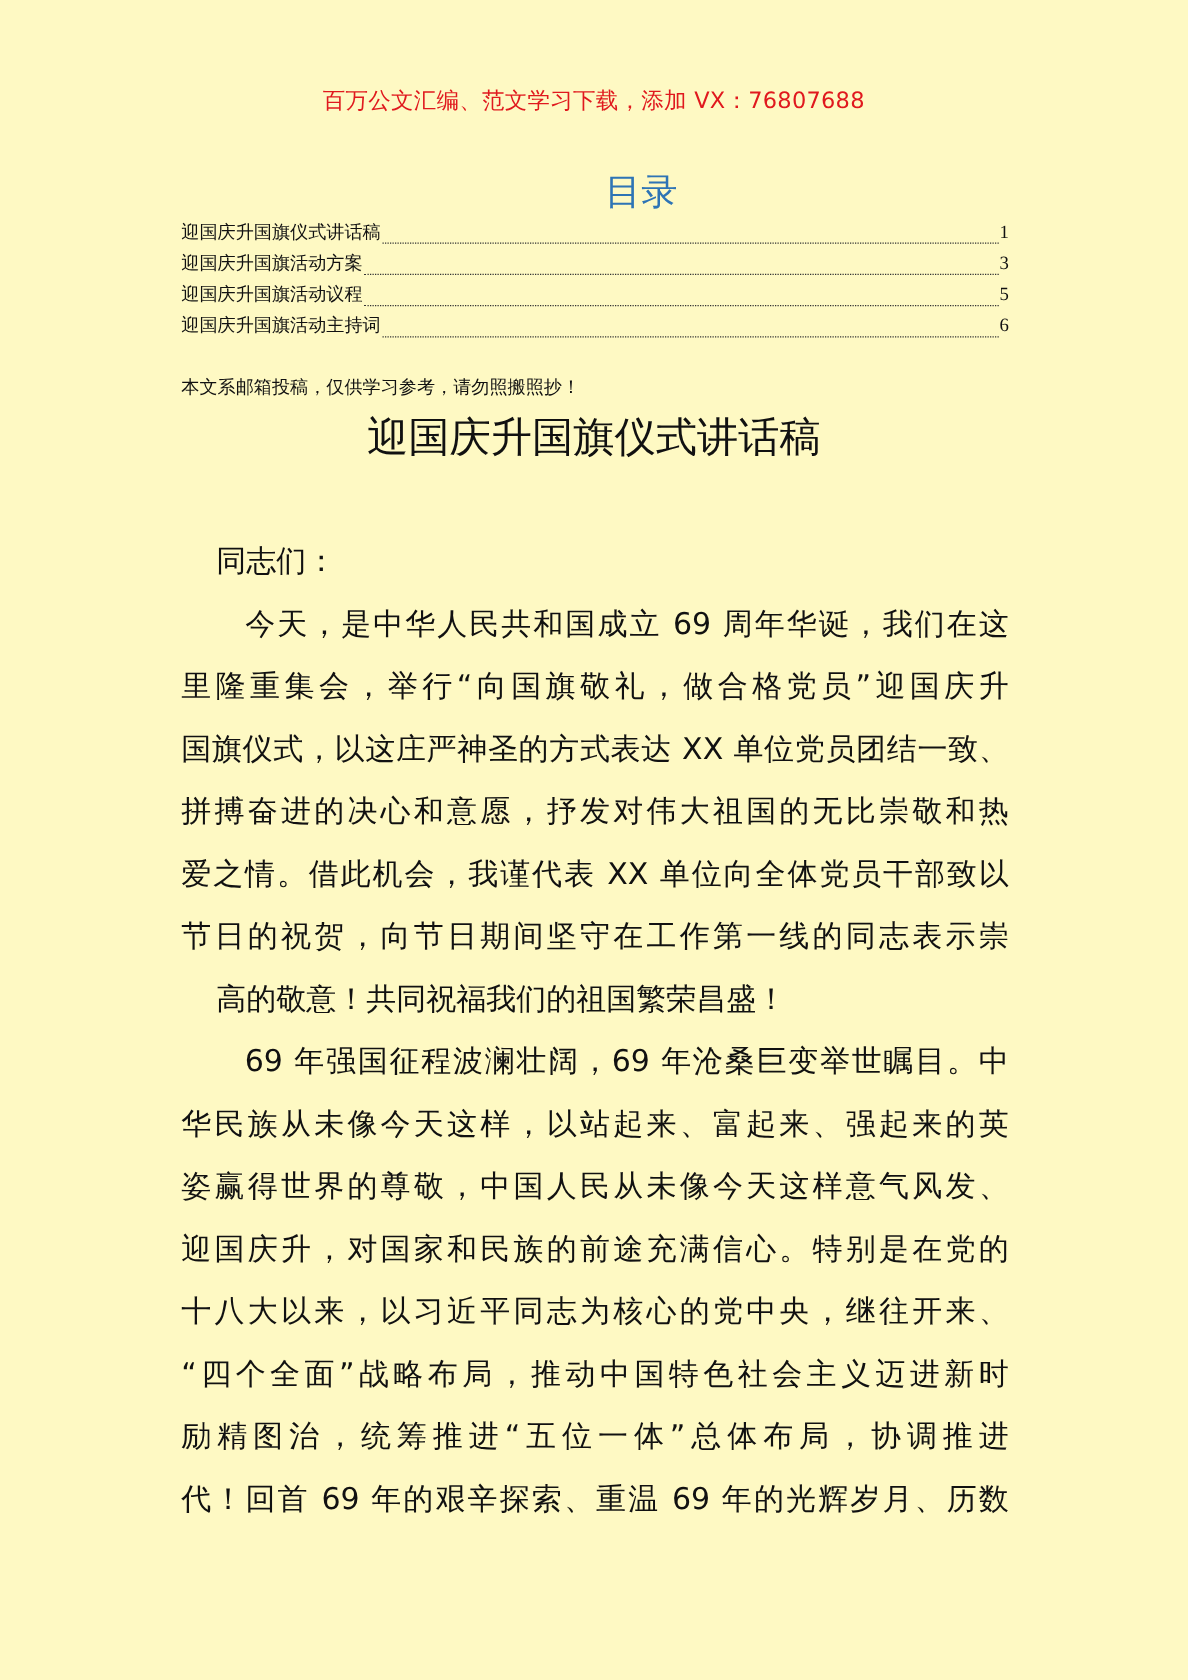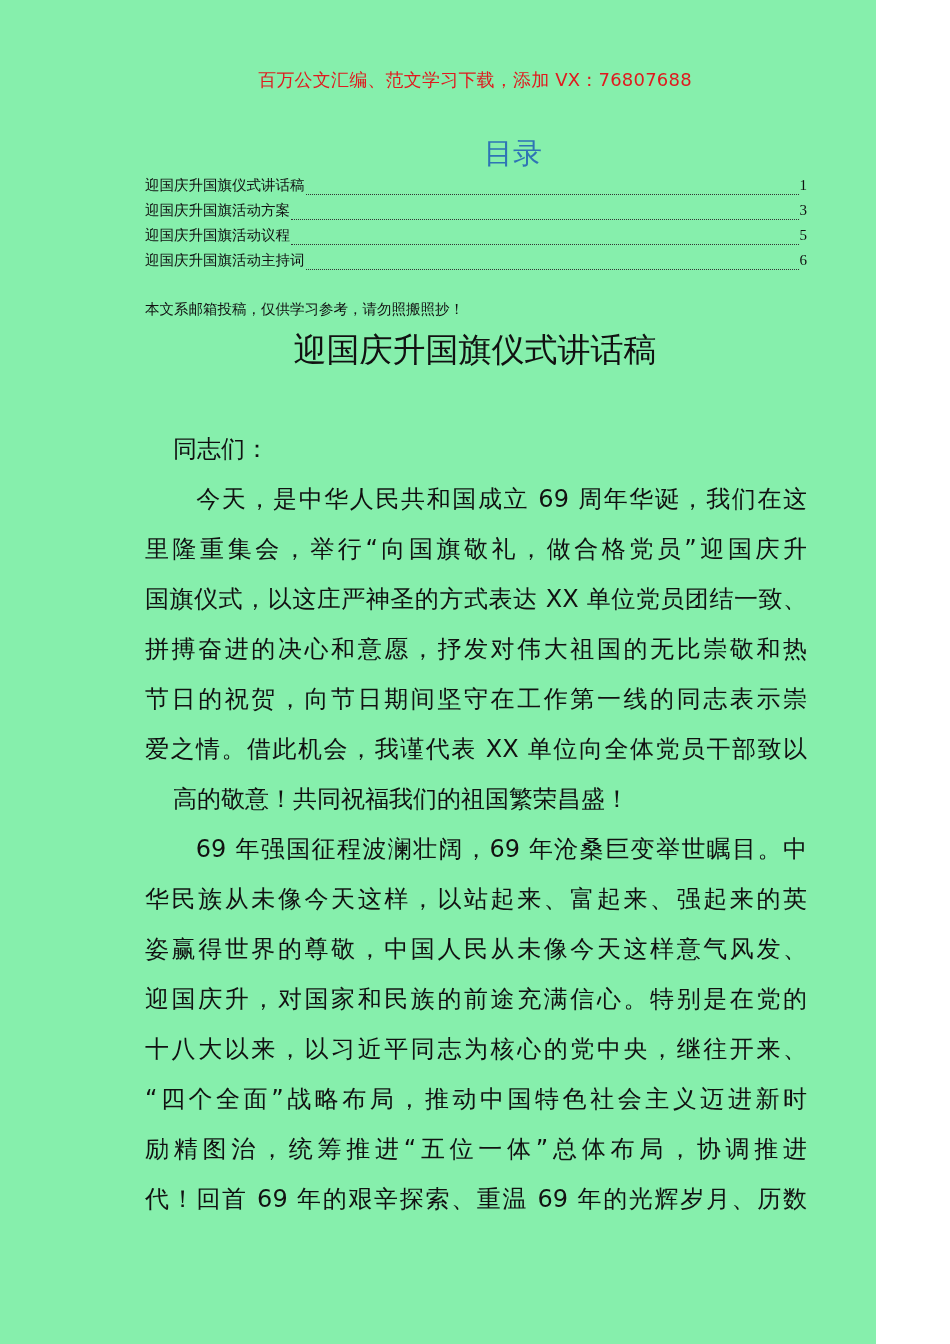--- a/index.html
+++ b/index.html
@@ -1,18 +1,18 @@
 <!DOCTYPE html>
 <html><head>
 <meta charset="utf-8">
 <style>
   html, body { margin: 0; padding: 0; background: #ffffff; }
   body { width: 950px; height: 1344px; position: relative; overflow: hidden;
          font-family: "DejaVu Sans", "Liberation Sans", sans-serif; color: #111; }
-  .page { position: absolute; left: 0; top: 0; width: 876px; height: 1344px; background: #86efac; }
+  .page { position: absolute; left: 0; top: 0; width: 950px; height: 1344px; background: #fef9c3; }
   .header-line { position: absolute; top: 68px; left: 0; width: 950px; text-align: center;
                  font-size: 18px; color: #e0191e; letter-spacing: 0.2px; }
   .toc-title { position: absolute; top: 134px; left: 0; width: 950px; text-align: center;
                font-size: 29px; color: #2e74b5; padding-left: 38px; }
   .toc { position: absolute; top: 176px; left: 145px; width: 662px; }
   .toc-row { display: flex; align-items: baseline; height: 25px; font-size: 14.5px; }
   .toc-label { white-space: nowrap; }
   .toc-leader { flex: 1; overflow: hidden; white-space: nowrap; margin: 0 1px;
                 border-bottom: 1.5px dotted #333; height: 0; align-self: flex-end; margin-bottom: 6px; }
   .toc-page { font-family: "Liberation Serif", serif; font-size: 15px; }
@@ -59,22 +59,22 @@
   <div class="notice">本文系邮箱投稿，仅供学习参考，请勿照搬照抄！</div>
 
   <div class="doc-title">迎国庆升国旗仪式讲话稿</div>
 
   <div class="body-text">
     <span class="line last">同志们：</span>
     <span class="line">　　今天，是中华人民共和国成立 69 周年华诞，我们在这</span>
     <span class="line">里隆重集会，举行“向国旗敬礼，做合格党员”迎国庆升</span>
     <span class="line">国旗仪式，以这庄严神圣的方式表达 XX 单位党员团结一致、</span>
     <span class="line">拼搏奋进的决心和意愿，抒发对伟大祖国的无比崇敬和热</span>
+    <span class="line">爱之情。借此机会，我谨代表 XX 单位向全体党员干部致以</span>
     <span class="line">节日的祝贺，向节日期间坚守在工作第一线的同志表示崇</span>
-    <span class="line">爱之情。借此机会，我谨代表 XX 单位向全体党员干部致以</span>
     <span class="line last">高的敬意！共同祝福我们的祖国繁荣昌盛！</span>
     <span class="line">　　69 年强国征程波澜壮阔，69 年沧桑巨变举世瞩目。中</span>
     <span class="line">华民族从未像今天这样，以站起来、富起来、强起来的英</span>
     <span class="line">姿赢得世界的尊敬，中国人民从未像今天这样意气风发、</span>
     <span class="line">迎国庆升，对国家和民族的前途充满信心。特别是在党的</span>
     <span class="line">十八大以来，以习近平同志为核心的党中央，继往开来、</span>
     <span class="line">“四个全面”战略布局，推动中国特色社会主义迈进新时</span>
     <span class="line">励精图治，统筹推进“五位一体”总体布局，协调推进</span>
     <span class="line">代！回首 69 年的艰辛探索、重温 69 年的光辉岁月、历数</span>
   </div>

